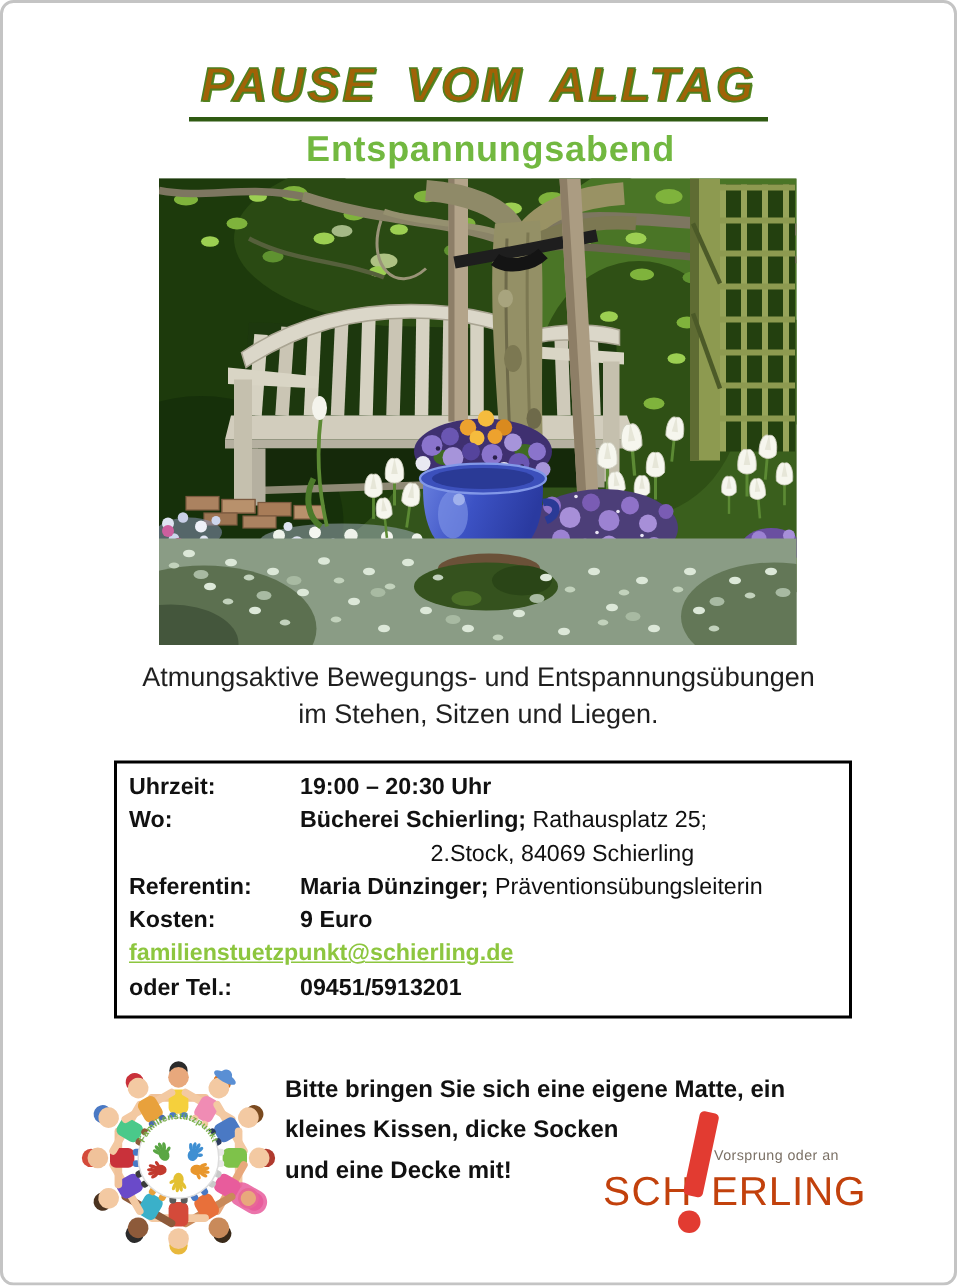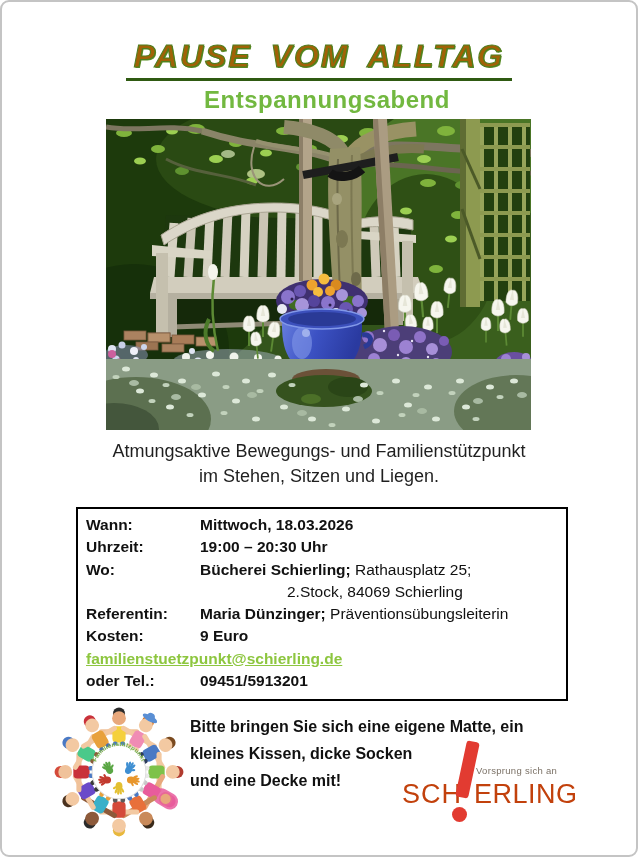--- a/index.html
+++ b/index.html
@@ -390,28 +390,24 @@
             <ellipse cx="252" cy="280" rx="5" ry="3"></ellipse>
             <ellipse cx="316" cy="292" rx="5" ry="3"></ellipse>
           <ellipse cx="372" cy="282" rx="5" ry="3"></ellipse>
             <ellipse cx="416" cy="276" rx="5" ry="3"></ellipse>
             <ellipse cx="70" cy="278" rx="5" ry="3"></ellipse>
         </g>
       </g>
     </svg>
   </div>
 
-  <div class="description">Atmungsaktive Bewegungs- und Familienstützpunkt
+  <div class="description">Atmungsaktive Bewegungs- und Entspannungsübungen
 im Stehen, Sitzen und Liegen.</div>
 
   <div class="infobox">
-    <div class="ib-row">
-      <span class="ib-label">Wann:</span>
-      <span class="ib-value"><span class="ib-bold">Mittwoch, 18.03.2026</span><span class="ib-reg"></span></span>
-    </div>
     <div class="ib-row">
       <span class="ib-label">Uhrzeit:</span>
       <span class="ib-value"><span class="ib-bold">19:00 – 20:30 Uhr</span><span class="ib-reg"></span></span>
     </div>
     <div class="ib-row">
       <span class="ib-label">Wo:</span>
       <span class="ib-value"><span class="ib-bold">Bücherei Schierling;</span><span class="ib-reg"> Rathausplatz 25;</span></span>
     </div>
     <div class="ib-row ib-indent">
       <span class="ib-label"></span>
@@ -567,19 +563,19 @@
       </svg>
     </div>
 
     <div class="note">Bitte bringen Sie sich eine eigene Matte, ein
 kleines Kissen, dicke Socken
 und eine Decke mit!</div>
 
     <div class="schierling">
       <span class="word w1">SCH</span>
       <span class="word w2">ERLING</span>
-      <span class="tagline">Vorsprung sich an</span>
+      <span class="tagline">Vorsprung oder an</span>
       <span class="excl-bar"></span>
       <span class="excl-dot"></span>
     </div>
   </div>
 
 </div>
 
 </body></html>

